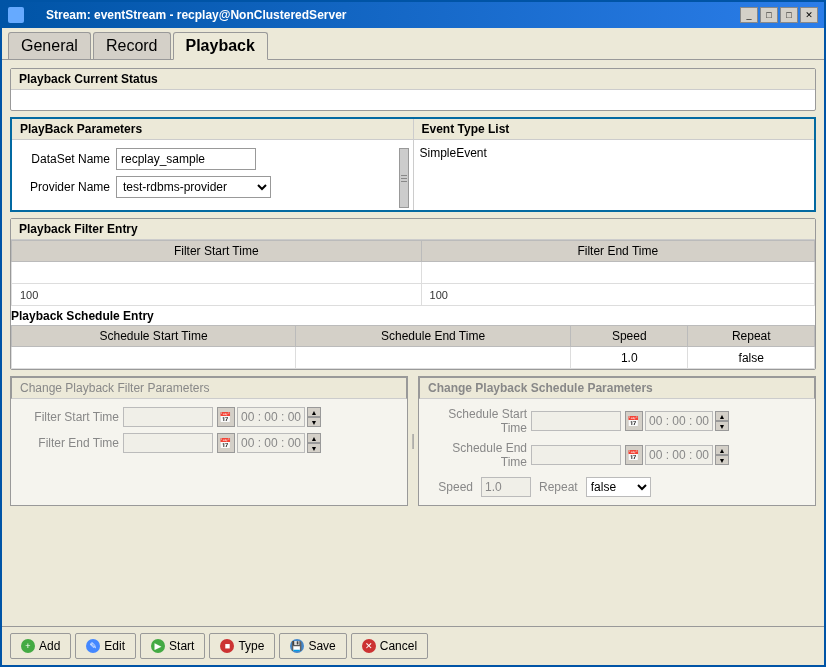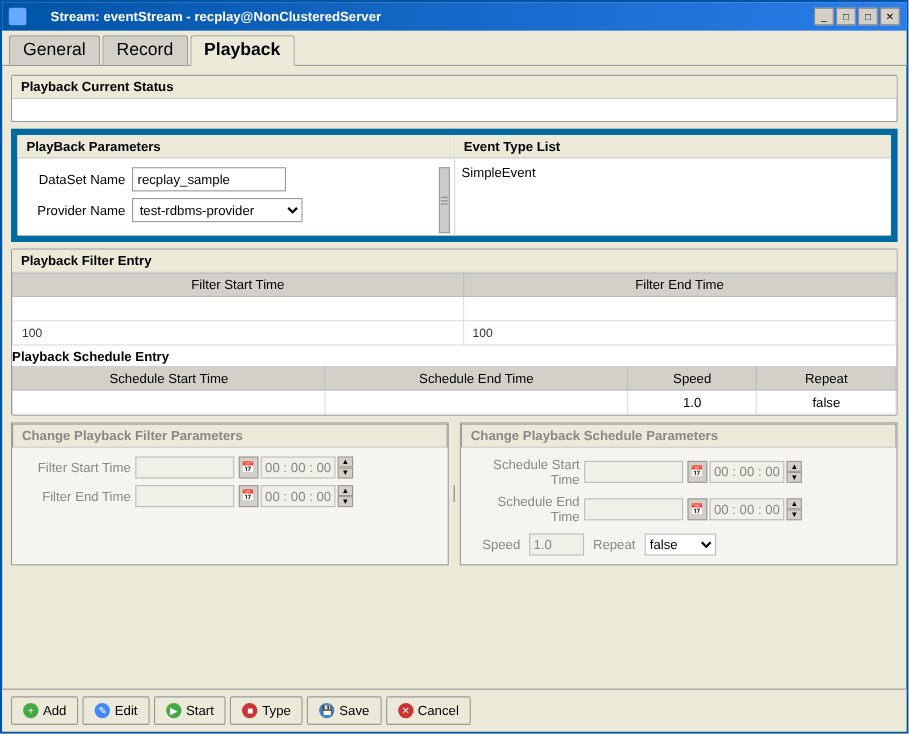--- a/index.html
+++ b/index.html
@@ -347,21 +347,21 @@
     .btn-add { background: #4a4; color: white; }
     .btn-edit { background: #48f; color: white; }
     .btn-start { background: #4a4; color: white; }
     .btn-stop { background: #c33; color: white; }
     .btn-save { background: #48c; color: white; }
     .btn-cancel { background: #c33; color: white; }
 
     .params-event-row {
       display: flex;
       gap: 0;
-      border: 6px solid #0369a1;
+      border: 2px solid #0369a1;
     }
     .params-left {
       flex: 1;
       border-right: 1px solid #ccc;
       background: white;
     }
     .params-left-title {
       background: #ece9d8;
       padding: 3px 8px;
       font-weight: bold;
@@ -491,21 +491,21 @@
             <td>1.0</td>
             <td>false</td>
           </tr>
         </tbody>
       </table>
     </div>
 
     <div class="change-params-row">
 
       <div class="change-params-box">
-        <div class="section-title change-params-box" style="color:#888;background:#ece9d8;border-bottom:1px solid #ccc;padding:3px 8px;font-weight:bold;">Change Playback Filter Parameters</div>
+        <div class="section-title change-params-box" style="color:#888;background:#ece9d8;border-bottom:1px solid #ccc;padding:3px 8px;font-weight:normal;">Change Playback Filter Parameters</div>
         <div class="change-params-content">
           <div class="cp-row">
             <span class="cp-label">Filter Start Time</span>
             <input class="cp-input" type="text" style="">
             <div class="cp-time-wrap">
               <button class="cp-cal-btn">📅</button>
               <input class="cp-time-input" type="text" value="00 : 00 : 00" style="">
               <div class="cp-spinner">
                 <button class="cp-spin-btn">▲</button>
                 <button class="cp-spin-btn">▼</button>

